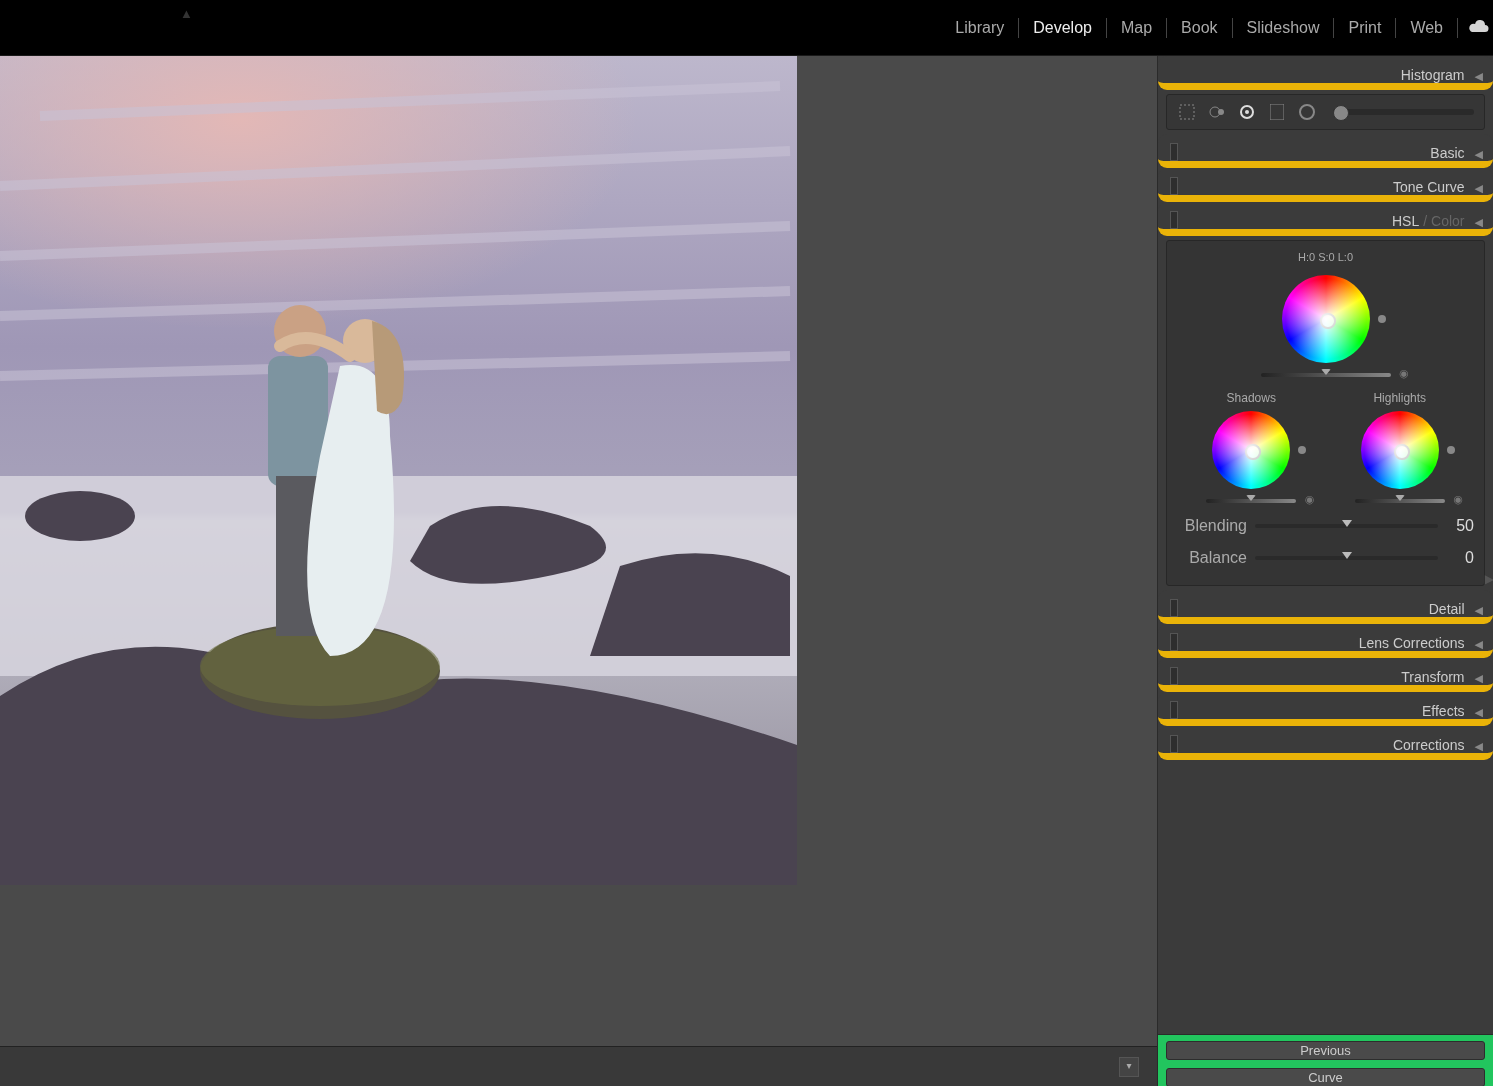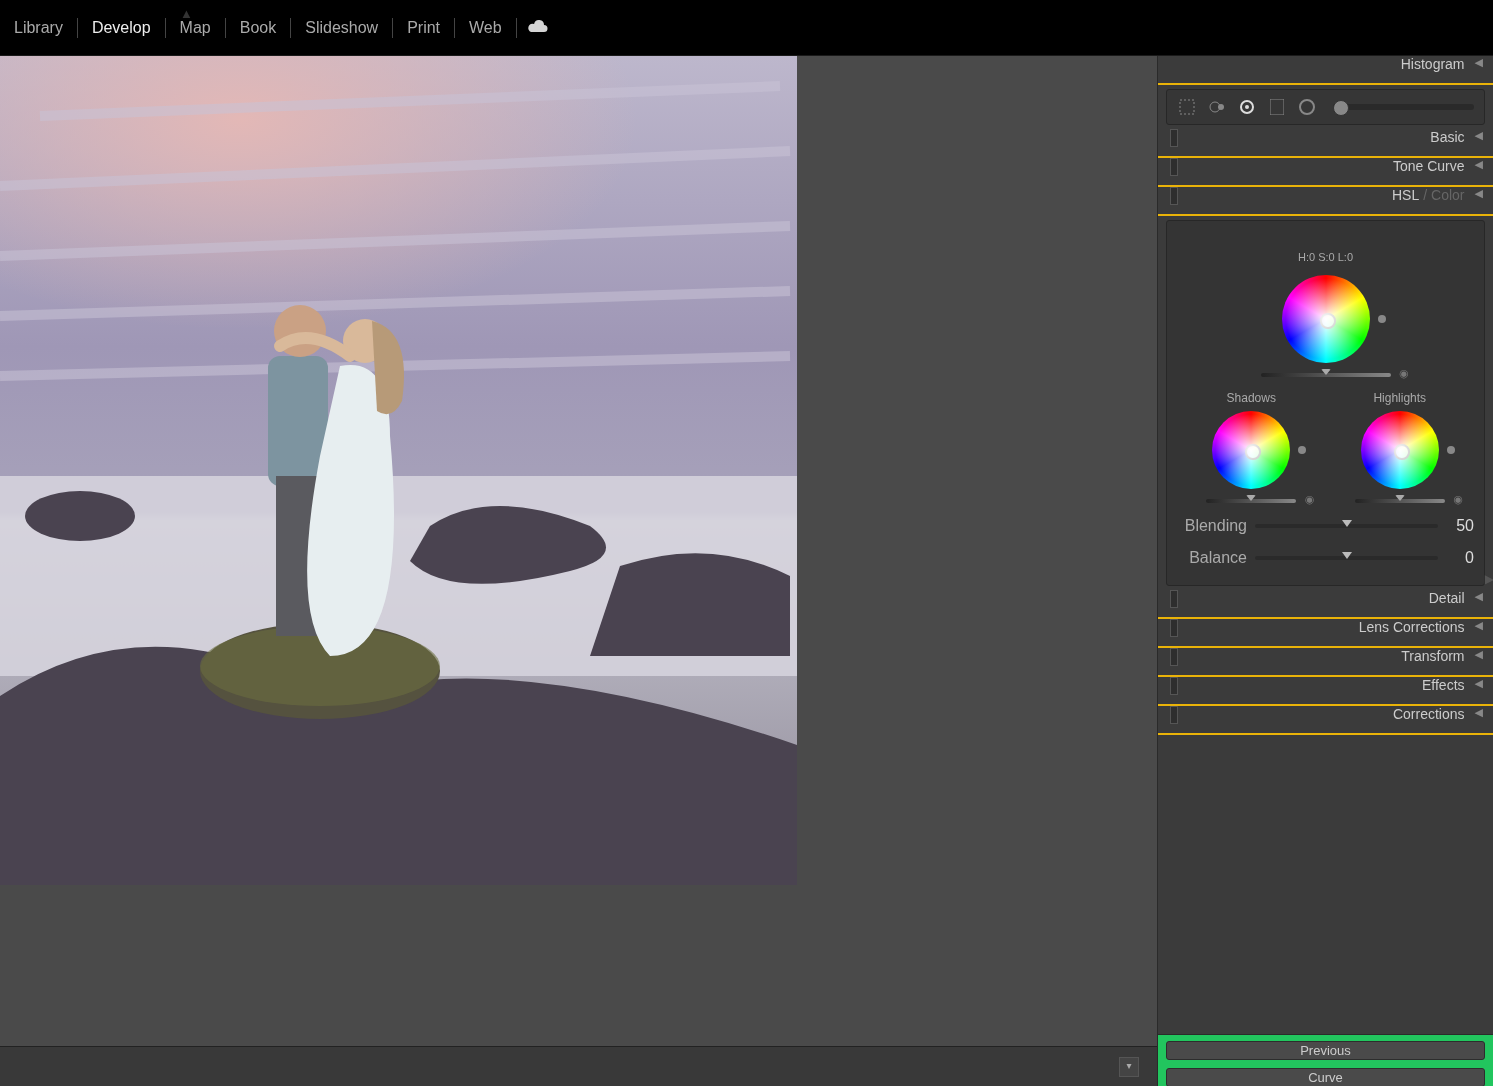--- a/index.html
+++ b/index.html
@@ -1,17 +1,17 @@
 <!DOCTYPE html>
 <html><head>
 <meta charset="utf-8">
 <style>
   html,body{margin:0;padding:0;background:#000;color:#ccc;font-family:"Helvetica Neue",Helvetica,Arial,sans-serif;font-size:13px;width:1493px;height:1086px;overflow:hidden;}
   
-  #topbar{height:55px;background:#000;display:flex;align-items:center;justify-content:flex-start;padding-right:3px;border-bottom:1px solid #1a1a1a;}
+  #topbar{height:55px;background:#000;display:flex;align-items:center;justify-content:flex-end;padding-right:3px;border-bottom:1px solid #1a1a1a;}
   #modules{display:flex;align-items:center;}
   #modules .mod{color:#aaa;font-size:16px;padding:0 14px;cursor:pointer;line-height:55px;}
   #modules .mod.active{color:#eee;font-weight:500;}
   #modules .sep{width:1px;height:20px;background:#444;}
   #cloud-icon{margin-left:10px;color:#d0d0d0;}
   #topTriangle{position:absolute;top:6px;left:180px;color:#333;}
 
   
   #main{display:flex;height:calc(1086px - 55px);}
   #canvasArea{flex:1;background:#4a4a4a;position:relative;}
@@ -20,21 +20,21 @@
 
   
   #filmstrip{position:absolute;left:0;right:0;bottom:0;height:40px;background:#393939;border-top:1px solid #222;}
   #filmstripDropdown{position:absolute;right:18px;top:10px;width:18px;height:18px;border:1px solid #555;background:#444;color:#aaa;text-align:center;line-height:16px;font-size:10px;cursor:pointer;}
 
   
   #right{width:335px;background:#3b3b3b;border-left:1px solid #2a2a2a;display:flex;flex-direction:column;position:relative;}
   
   #rightEdgeToggle{position:absolute;right:-1px;top:50%;color:#555;font-size:12px;}
 
-  .panelHeader{height:27px;background:#3b3b3b;color:#ccc;display:flex;align-items:flex-start;justify-content:flex-end;padding:0 10px;border-bottom:2px solid #eab308;cursor:pointer;font-size:14px;}
+  .panelHeader{height:27px;background:#3b3b3b;color:#ccc;display:flex;align-items:flex-end;justify-content:flex-end;padding:0 10px;border-bottom:7px solid #eab308;cursor:pointer;font-size:14px;border-radius:9px;}
   .panelHeader .switch{width:6px;height:16px;background:#2e2e2e;border:1px solid #555;margin-right:auto;margin-left:2px;}
   .panelHeader .tri{margin-left:10px;color:#888;font-size:11px;}
   .panelHeader.openPanel{font-size:15px;color:#ddd;}
   .hslLabel{display:flex;gap:4px;}
   .hslLabel span.inactive{color:#666;}
 
   
   #histRow{height:27px;}
   #toolStrip{height:34px;background:#363636;border:1px solid #272727;margin:4px 8px;border-radius:3px;display:flex;align-items:center;gap:10px;padding:0 10px;}
   .toolIcon{width:20px;height:20px;display:flex;align-items:center;justify-content:center;color:#888;cursor:pointer;}
@@ -42,21 +42,21 @@
   #exposureSlider{flex:1;height:6px;background:#2a2a2a;border-radius:3px;position:relative;margin-left:6px;}
   #exposureSlider .knob{position:absolute;left:0;top:-4px;width:14px;height:14px;border-radius:50%;background:#888;border:1px solid #333;}
 
   
   #cgBody{background:#343434;border:1px solid #272727;margin:4px 8px;border-radius:3px;padding:10px 10px 18px 10px;}
   #adjustRow{display:flex;align-items:center;justify-content:center;gap:10px;color:#aaa;font-size:12px;}
   .adjustIcon{width:18px;height:18px;border:1px solid #777;border-radius:50%;display:flex;align-items:center;justify-content:center;cursor:pointer;}
   .adjustIcon.sel{background:#ccc;border-color:#ccc;}
   .adjustIcon.tripleDotWrap{border:none;width:22px;}
   .tripleDot{width:6px;height:6px;border:1px solid #bbb;border-radius:50%;display:inline-block;}
-  #hslReadout{text-align:center;color:#aaa;font-size:11px;margin-top:20px;}
+  #hslReadout{text-align:center;color:#aaa;font-size:11px;margin-top:0;}
 
   .wheelBig{width:88px;height:88px;border-radius:50%;position:relative;margin:12px auto 0 auto;
             background:conic-gradient(red,yellow,lime,cyan,blue,magenta,red);}
   .wheelBig::after{content:"";position:absolute;inset:0;border-radius:50%;
             background:radial-gradient(circle,white 0%,rgba(255,255,255,0) 65%);}
   .wPin{position:absolute;width:12px;height:12px;border:2px solid #666;border-radius:50%;background:rgba(255,255,255,0.7);left:calc(50% - 6px);top:calc(50% - 6px);}
   .lumDot{position:absolute;width:8px;height:8px;border-radius:50%;background:#888;right:-16px;top:calc(50% - 4px);}
 
   .miniSlider{width:130px;height:4px;background:linear-gradient(to right,#222,#888);margin:10px auto 0 auto;position:relative;border-radius:2px;}
   .miniSlider .kn{position:absolute;left:calc(50% - 5px);top:-4px;width:10px;height:10px;border-radius:2px;border-top:6px solid #aaa;border-left:5px solid transparent;border-right:5px solid transparent;height:0;width:0;}

